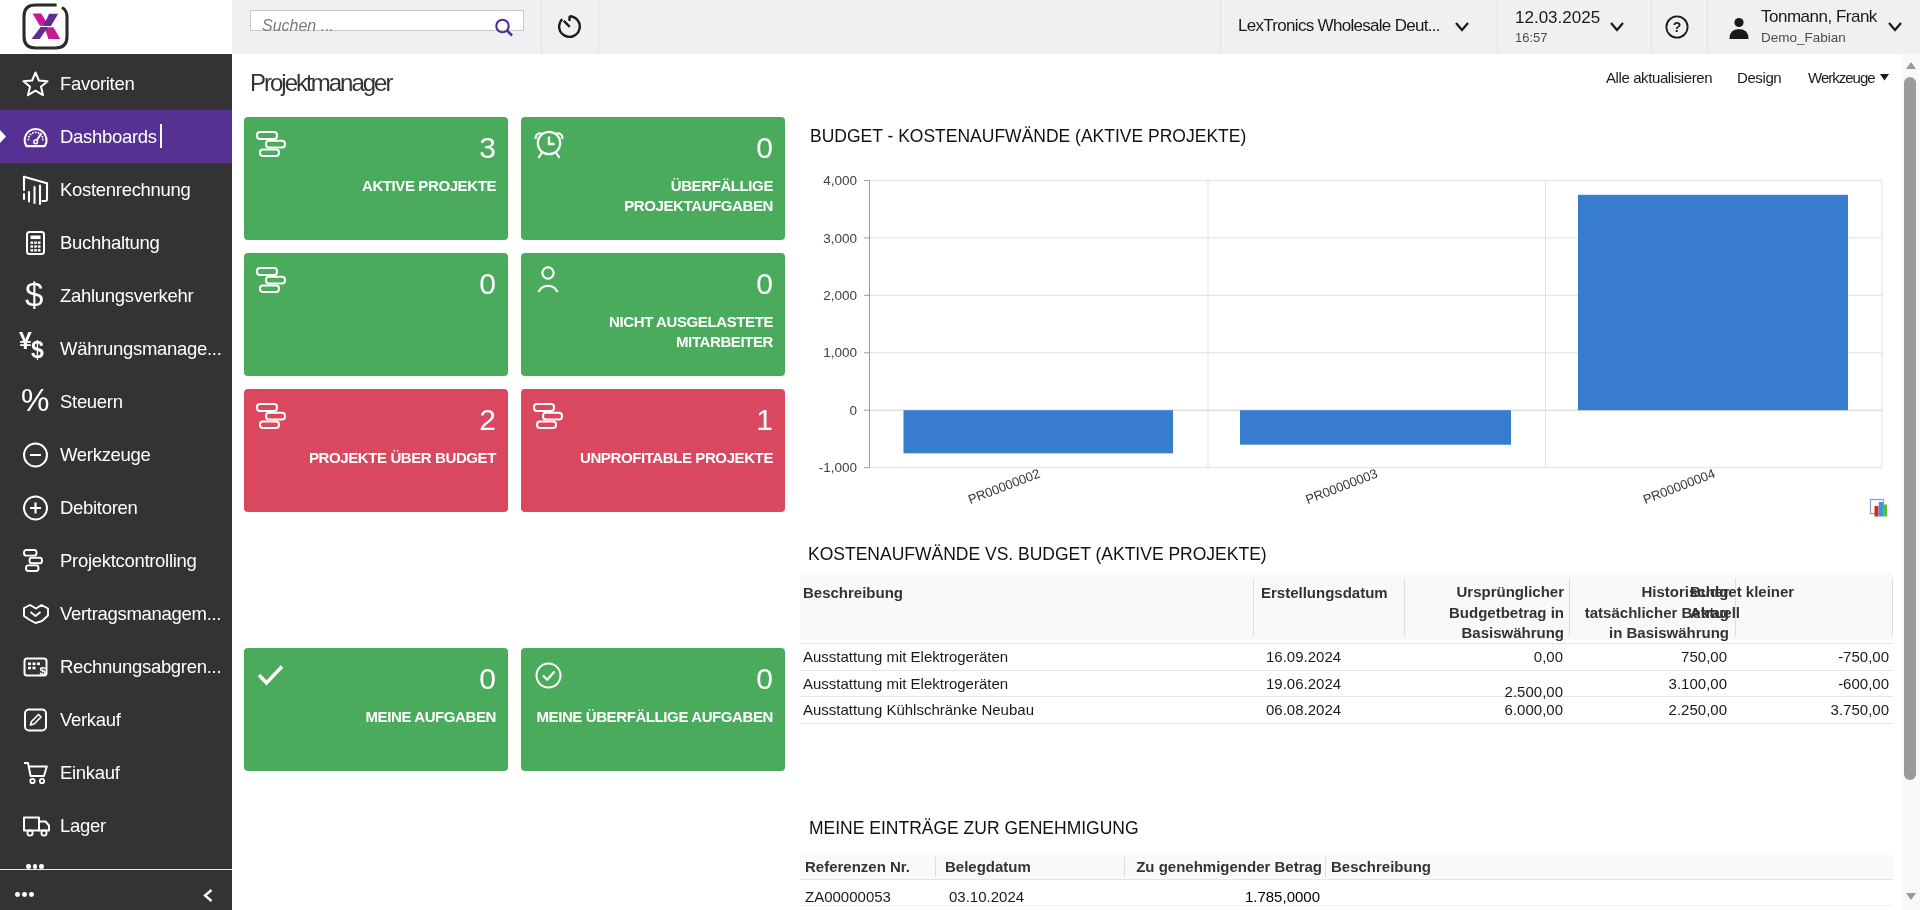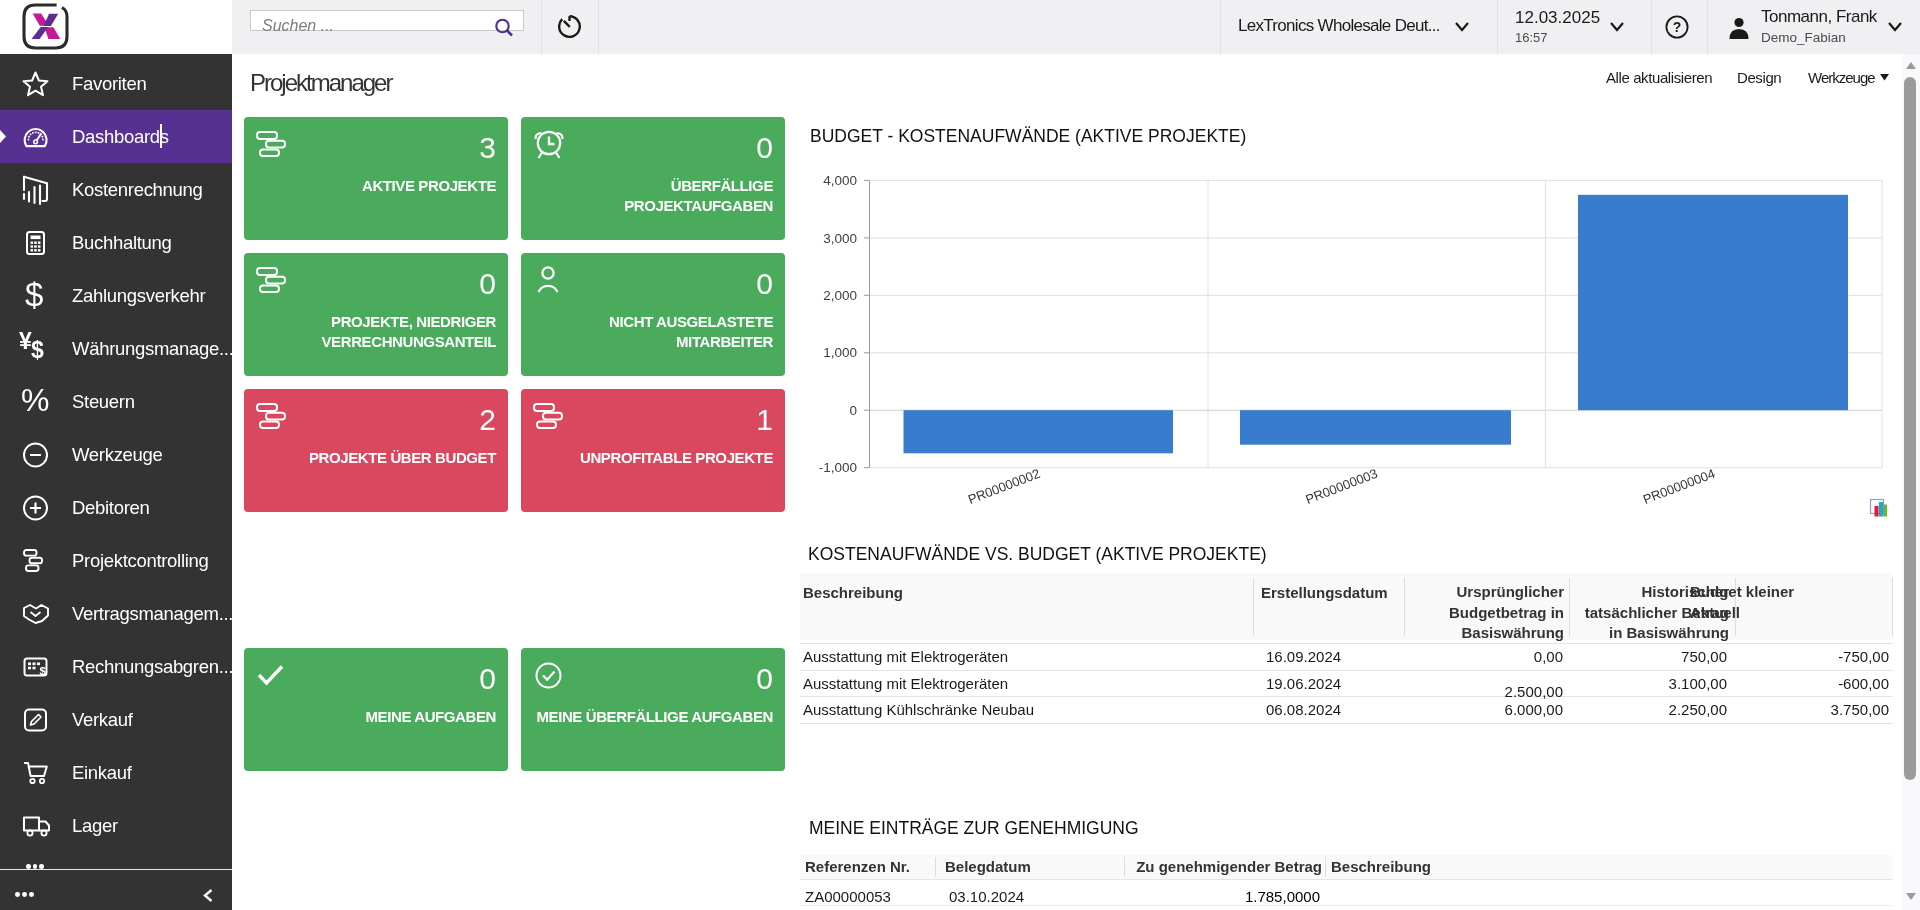--- a/index.html
+++ b/index.html
@@ -2,21 +2,21 @@
 <html><head>
 <meta charset="utf-8">
 <style>
 * { margin:0; padding:0; box-sizing:border-box; }
 html,body { width:1920px; height:910px; overflow:hidden; background:#fff;
   font-family:"Liberation Sans", sans-serif; }
 .abs { position:absolute; }
 #sidebar { position:absolute; left:0; top:0; width:232px; height:910px; background:#fff; }
 #sidedark { position:absolute; left:0; top:54px; width:232px; height:856px; background:#333333; }
 .mrow { position:absolute; left:0; width:232px; height:53px; color:#fff; }
-.mrow .lbl { position:absolute; left:72px; top:50%; transform:translateY(-50%);
+.mrow .lbl { position:absolute; left:60px; top:50%; transform:translateY(-50%);
   font-size:18.5px; letter-spacing:-0.3px; white-space:nowrap; }
 .mrow svg { position:absolute; left:22px; top:50%; transform:translateY(-50%); }
 #topbar { position:absolute; left:232px; top:0; width:1688px; height:54px; background:#f0eff2; }
 .tdiv { position:absolute; top:0; width:1px; height:54px; background:#e2e1e5; }
 .tile { position:absolute; width:264px; height:123px; border-radius:4px; color:#fff; }
 .tile.green { background:#4bab5c; }
 .tile.red { background:#d9485f; }
 .tile .num { position:absolute; right:12px; top:16px; font-size:30px; line-height:30px; }
 .tile .cap { position:absolute; right:12px; top:59px; width:240px; text-align:right;
   font-weight:bold; font-size:15px; letter-spacing:-0.4px; line-height:19.5px; }
@@ -275,21 +275,20 @@
     <div class="num">0</div>
       <div class="cap">ÜBERFÄLLIGE<br>PROJEKTAUFGABEN</div>
   </div>
   <div class="tile green" style="left:244px;top:253px">
     <svg style="position:absolute;left:12px;top:14px" width="34" height="26" viewBox="0 0 34 26">
       <rect x="1" y="1" width="20" height="7" rx="3" fill="none" stroke="#fff" stroke-width="2"></rect>
       <rect x="10" y="9.8" width="19" height="6.6" rx="3" fill="none" stroke="#fff" stroke-width="2"></rect>
       <rect x="4" y="18.4" width="19" height="6.6" rx="3" fill="none" stroke="#fff" stroke-width="2"></rect>
     </svg>
     <div class="num">0</div>
-      <div class="cap">PROJEKTE, NIEDRIGER<br>VERRECHNUNGSANTEIL</div>
   </div>
   <div class="tile green" style="left:521px;top:253px">
     <svg style="position:absolute;left:15px;top:12px" width="28" height="30" viewBox="0 0 28 30">
       <circle cx="12" cy="8" r="5.6" fill="none" stroke="#fff" stroke-width="2.2"></circle>
       <path d="M 2.5 27 A 10.5 10.5 0 0 1 21.5 27" fill="none" stroke="#fff" stroke-width="2.2"></path>
     </svg>
     <div class="num">0</div>
       <div class="cap">NICHT AUSGELASTETE<br>MITARBEITER</div>
   </div>
   <div class="tile red" style="left:244px;top:389px">

